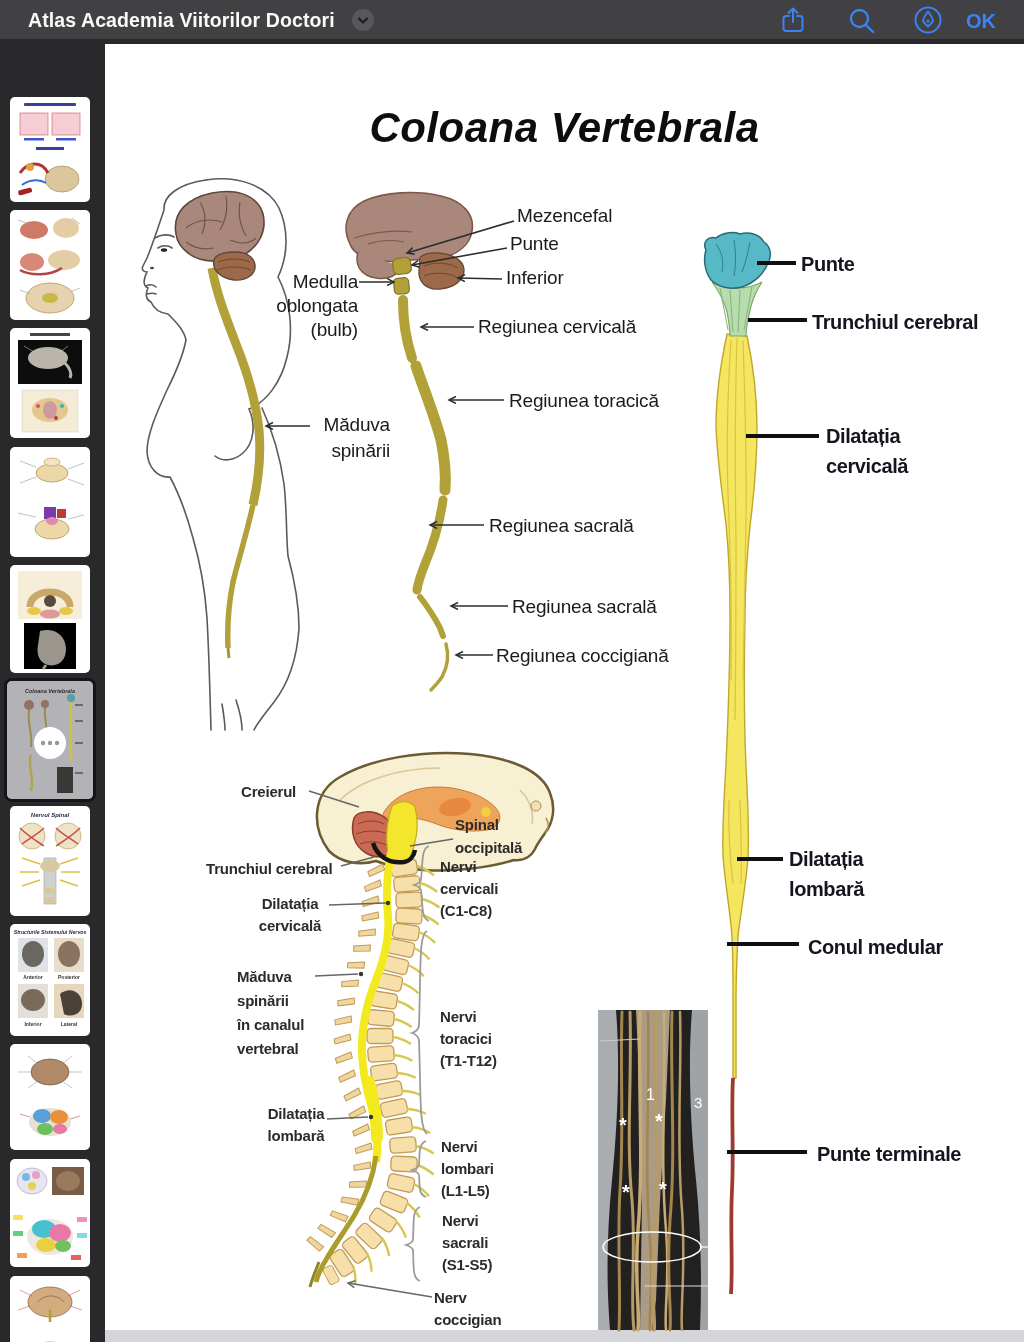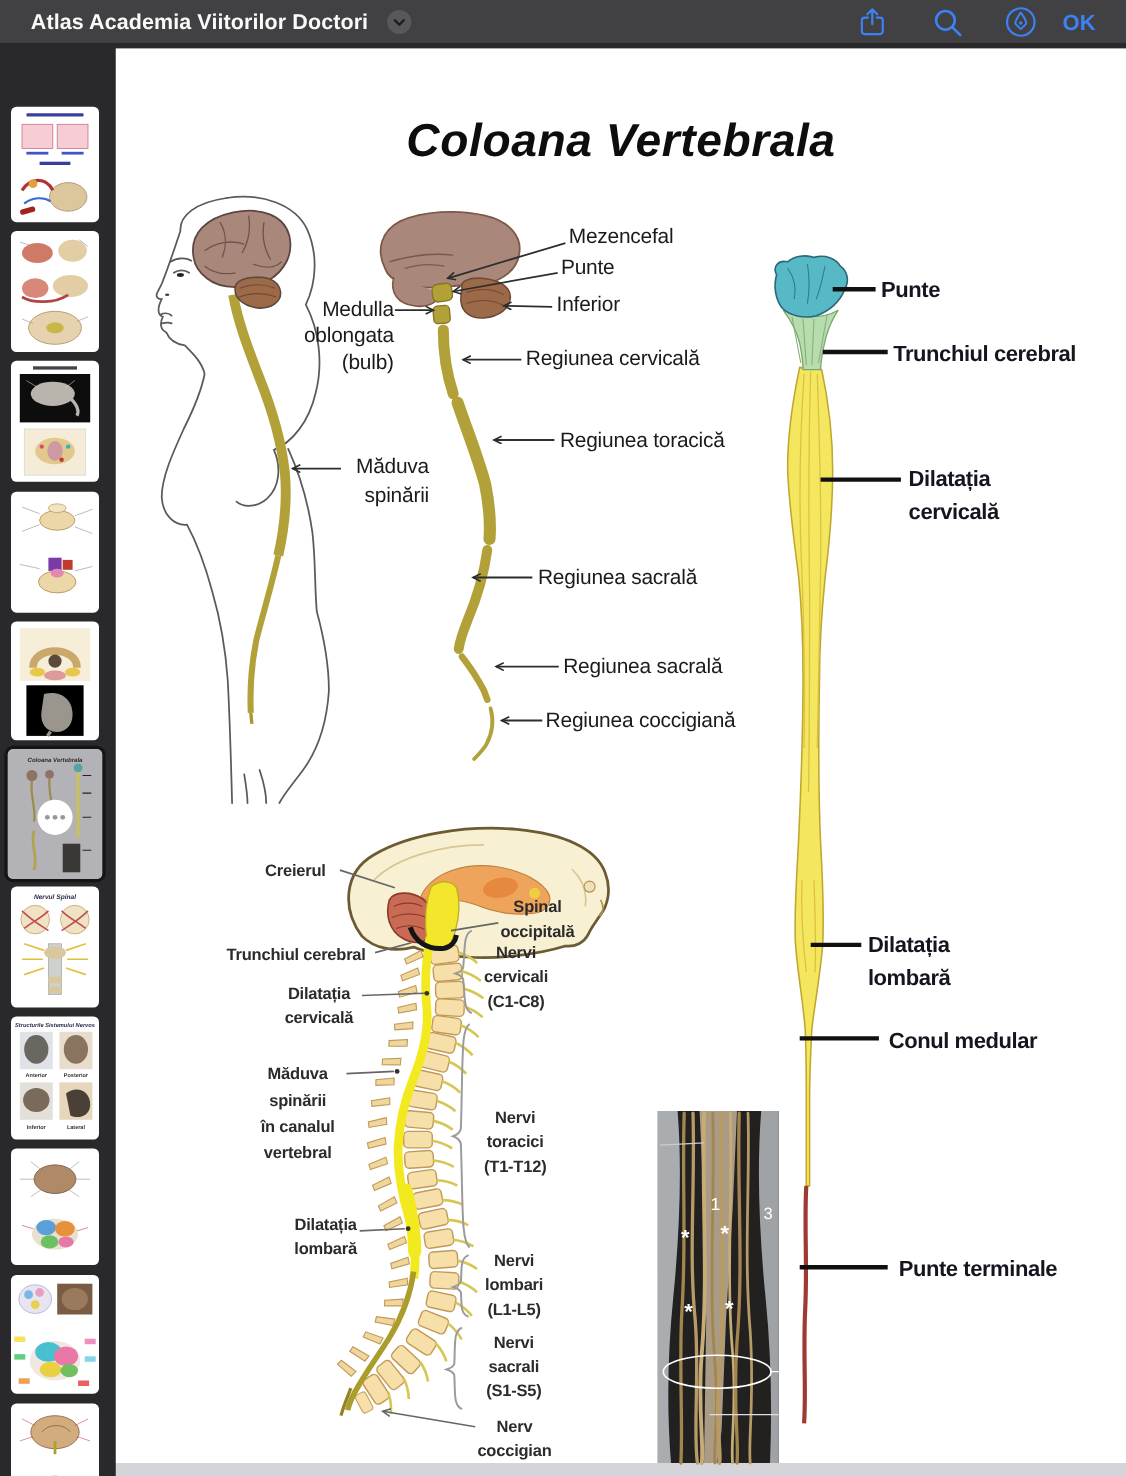--- a/index.html
+++ b/index.html
@@ -24,21 +24,21 @@
   
   #pagebg{position:absolute;left:105px;top:44px;width:919px;height:1286px;background:#ffffff;z-index:1;}
   #pagegap{position:absolute;left:105px;top:1330px;width:919px;height:12px;background:#d5d5d9;z-index:2;}
   #page-title{position:absolute;left:105px;top:104px;width:919px;margin:0;text-align:center;
               font-size:42px;font-weight:800;font-style:italic;color:#0d0d0d;letter-spacing:.5px;z-index:5;}
   #art{position:absolute;left:0;top:0;z-index:3;pointer-events:none;}
   .lab{position:absolute;z-index:6;white-space:pre-line;}
   .ov{font-size:19px;line-height:20px;color:#1b1b1b;letter-spacing:-.2px;}
   .ovc{text-align:right;line-height:24px;}
   .cd{font-size:20px;line-height:30px;font-weight:700;color:#15151f;letter-spacing:-.4px;}
-  .cn{font-size:15px;line-height:22px;font-weight:700;color:#2b2b2b;letter-spacing:-.2px;text-align:center;}
+  .cn{font-size:15px;line-height:22px;font-weight:700;color:#2b2b2b;letter-spacing:-.2px;}
   .cnc{text-align:center;}
 </style>
 </head>
 <body>
 
 <div id="app">
 
   <header id="topbar">
     <span class="tb-title">Atlas Academia Viitorilor Doctori</span>
     <button class="chev-btn">

